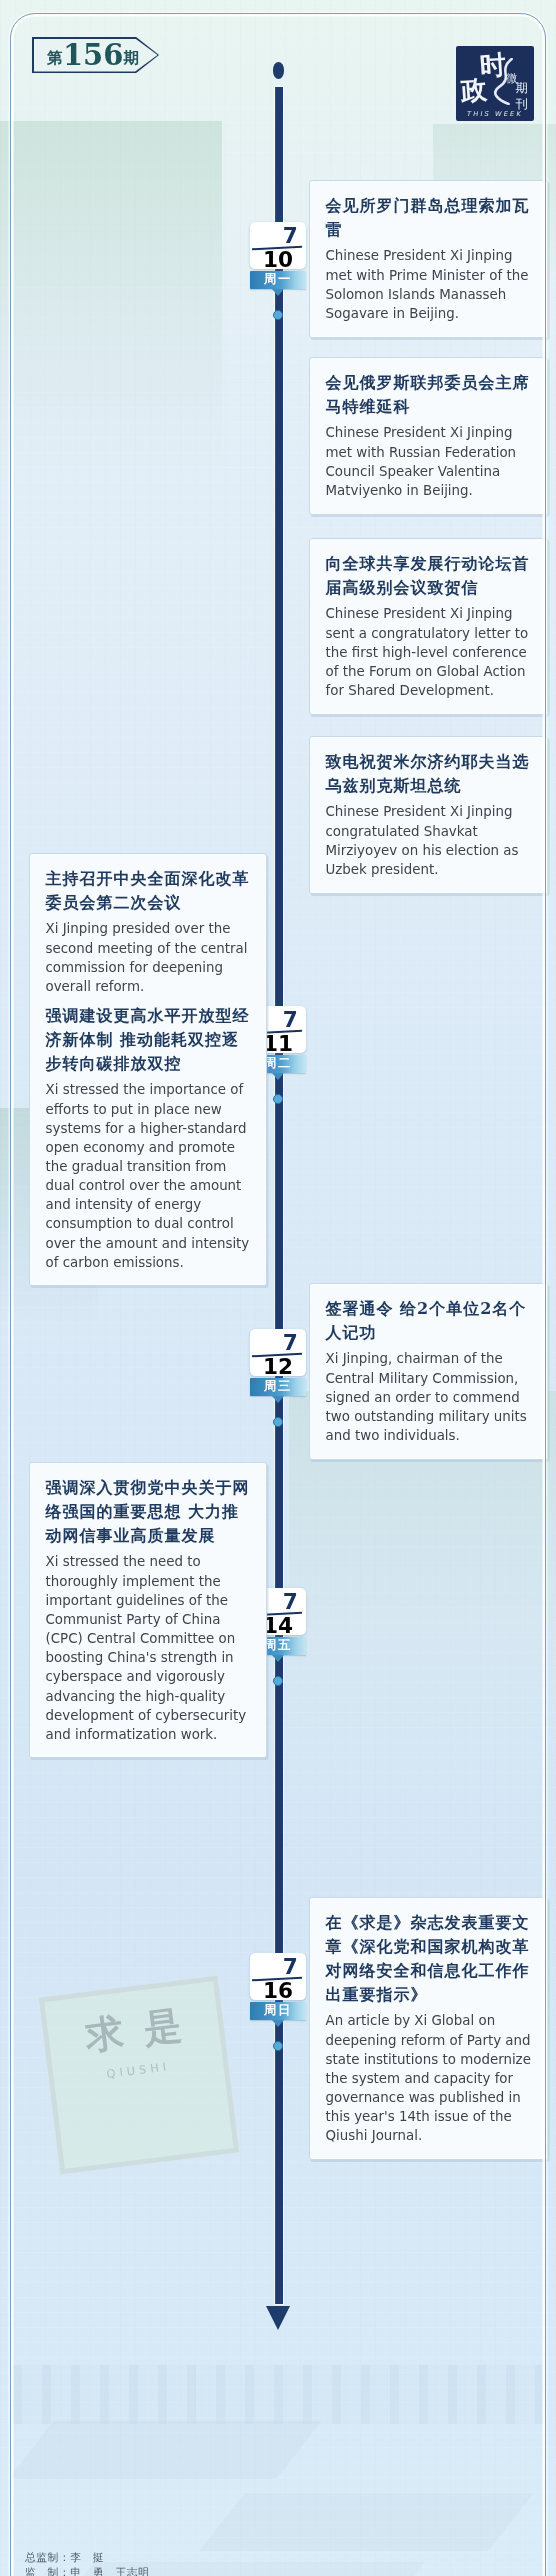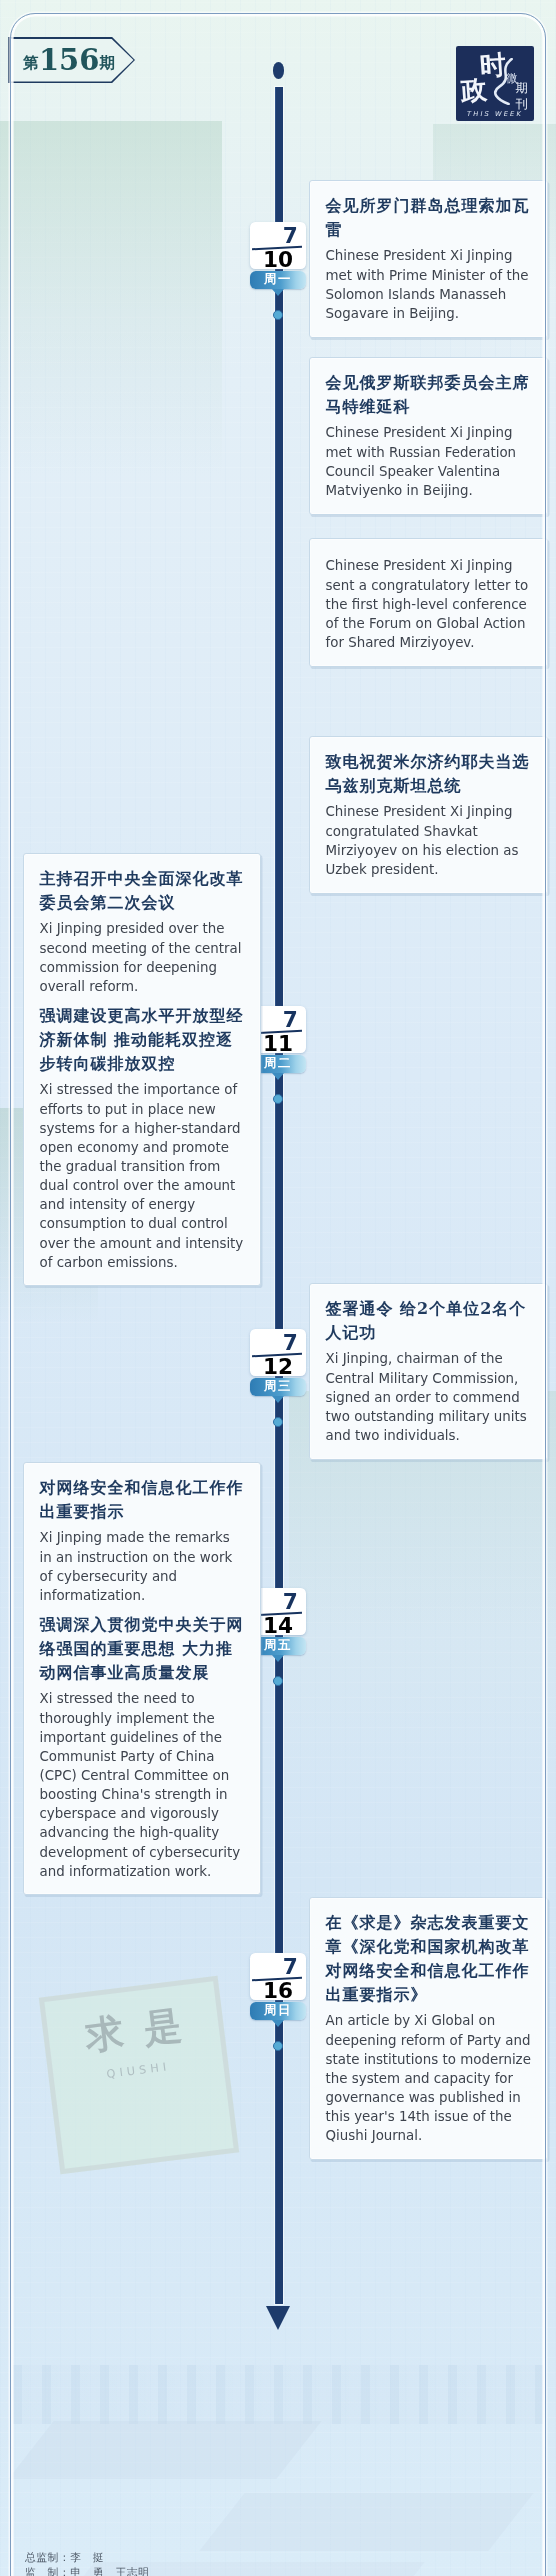--- a/index.html
+++ b/index.html
@@ -31,21 +31,21 @@
   .g-qiushi .gq-title{margin-top:14.4px;font-family:"DejaVu Serif",serif;font-weight:bold;
     font-size:38px;letter-spacing:20.6px;padding-left:20.6px;color:rgba(145,156,162,.65);}
   .g-qiushi .gq-sub{margin-top:7.2px;font-size:11.3px;letter-spacing:4.1px;color:rgba(150,162,168,.6);}
   .g-skyline{left:13px;top:2365px;width:531px;height:59px;opacity:.5;
     background:repeating-linear-gradient(90deg,rgba(173,199,224,.45) 0 9.3px,rgba(192,213,233,.22) 9.3px 16.5px,rgba(205,222,240,.35) 16.5px 29px);}
   .g-diag{height:58px;background:rgba(199,214,232,.55);transform:skewX(-38deg);}
   .g-d1{left:31px;top:2421px;width:268px;opacity:.55;}
   .g-d2{left:222px;top:2493px;width:289px;opacity:.45;}
   .g-d3{left:72px;top:2562px;width:330px;opacity:.4;}
   
-  .issue-badge{position:absolute;left:8px;top:37px;width:127px;height:46px;z-index:4;}
+  .issue-badge{position:absolute;left:32px;top:37px;width:127px;height:36px;z-index:4;}
   .issue-badge .shape{position:absolute;inset:0;background:#1e3a5f;
     clip-path:polygon(0 0,82% 0,100% 50%,82% 100%,0 100%);}
   .issue-badge .inner{position:absolute;inset:1.5px;background:#e9f4f2;
     clip-path:polygon(0 0,82% 0,100% 50%,82% 100%,0 100%);
     display:flex;align-items:center;justify-content:flex-start;padding-left:13.4px;box-sizing:border-box;}
   .issue-badge .txt{font-family:"DejaVu Serif",serif;font-weight:bold;color:#21555c;
     font-size:15.5px;letter-spacing:0.5px;white-space:nowrap;}
   .issue-badge .txt b{font-size:29px;letter-spacing:0;vertical-align:-2.1px;}
   .brand-logo{position:absolute;left:456px;top:46px;width:78px;height:75px;background:#1c2e5a;
     border-radius:2.1px;z-index:4;color:#f2f5fb;}
@@ -67,35 +67,35 @@
     box-shadow:0 0 0 1px rgba(255,255,255,.55);}
   .tl-arrow{position:absolute;left:266px;top:2306px;width:0;height:0;z-index:2;
     border-left:12px solid transparent;border-right:12px solid transparent;border-top:24px solid #1d3b6b;}
   .datemark{position:absolute;left:250px;width:56px;z-index:3;}
   .dm-box{background:#ffffff;border-radius:5.2px;height:47px;box-shadow:0 1px 2.6px rgba(110,145,180,.45);
     overflow:hidden;}
   .dm-month{font-weight:bold;font-size:21.6px;line-height:1;color:#17335f;text-align:right;
     padding:2.6px 8.2px 0 0;}
   .dm-div{height:2.1px;background:#17335f;margin:0.5px 4.1px 0.5px 2.1px;transform:rotate(-3deg);}
   .dm-day{font-weight:bold;font-size:21.6px;line-height:1;color:#000000;text-align:center;}
-  .dm-badge{position:relative;margin-top:2.1px;height:17.5px;border-radius:6px;
+  .dm-badge{position:relative;margin-top:2.1px;height:17.5px;border-radius:1px;
     background:linear-gradient(90deg,#2e7cb4 0%,#4d9dcd 55%,#9ed2ea 82%,#c3e5f3 100%);
     display:flex;align-items:center;justify-content:center;
     color:#fff;font-weight:bold;font-size:12.4px;letter-spacing:1.5px;
     box-shadow:0 1px 1.5px rgba(90,130,170,.4);}
   .dm-badge::after{content:"";position:absolute;left:50%;top:100%;transform:translateX(-50%);
     border:6.2px solid transparent;border-top:7.2px solid #3c8cc0;}
   .dm-dot{position:absolute;left:23px;top:88px;width:10.3px;height:10.3px;border-radius:50%;
     background:#55abd5;border:1px solid #2d6ea3;box-sizing:border-box;}
   
   .card{position:absolute;z-index:3;background:#f8fbfd;border:1px solid #c6d9e8;border-radius:3.1px;
     padding:13.4px 15.5px;box-sizing:border-box;
     box-shadow:0 0 0 0.5px #ffffff inset,1.5px 2.1px 0 rgba(140,168,196,.28);}
   .card.right{left:309px;width:239px;}
-  .card.left{left:23px;width:238px;}
+  .card.left{left:29px;width:238px;}
   .card-title{font-family:"DejaVu Serif",serif;font-weight:bold;font-size:16px;line-height:1.5;
     letter-spacing:1px;color:#1f3a5e;}
   .card-text{font-size:13.4px;line-height:1.43;color:#3d434d;margin-top:4.1px;}
   .sec + .sec{margin-top:8.2px;}
   
   .credits{position:absolute;left:25px;top:2550px;z-index:4;}
   .credits div{font-size:10.8px;line-height:15px;color:#4f5a68;letter-spacing:0.5px;}
 </style>
 </head>
 <body>
@@ -191,21 +191,22 @@
   </div>
 </div>
 <div class="card right" style="top:357px">
   <div class="sec">
     <div class="card-title">会见俄罗斯联邦委员会主席马特维延科</div>
     <div class="card-text">Chinese President Xi Jinping met with Russian Federation Council Speaker Valentina Matviyenko in Beijing.</div>
   </div>
 </div>
 <div class="card right" style="top:538px">
   <div class="sec">
-    <div class="card-text">Chinese President Xi Jinping sent a congratulatory letter to the first high-level conference of the Forum on Global Action for Shared Mirziyoyev.</div>
+    <div class="card-title">向全球共享发展行动论坛首届高级别会议致贺信</div>
+    <div class="card-text">Chinese President Xi Jinping sent a congratulatory letter to the first high-level conference of the Forum on Global Action for Shared Development.</div>
   </div>
 </div>
 <div class="card right" style="top:736px">
   <div class="sec">
     <div class="card-title">致电祝贺米尔济约耶夫当选乌兹别克斯坦总统</div>
     <div class="card-text">Chinese President Xi Jinping congratulated Shavkat Mirziyoyev on his election as Uzbek president.</div>
   </div>
 </div>
 <div class="card left" style="top:853px">
   <div class="sec">
@@ -217,24 +218,20 @@
     <div class="card-text">Xi stressed the importance of efforts to put in place new systems for a higher-standard open economy and promote the gradual transition from dual control over the amount and intensity of energy consumption to dual control over the amount and intensity of carbon emissions.</div>
   </div>
 </div>
 <div class="card right" style="top:1283px">
   <div class="sec">
     <div class="card-title">签署通令 给2个单位2名个人记功</div>
     <div class="card-text">Xi Jinping, chairman of the Central Military Commission, signed an order to commend two outstanding military units and two individuals.</div>
   </div>
 </div>
 <div class="card left" style="top:1462px">
-  <div class="sec">
-    <div class="card-title">对网络安全和信息化工作作出重要指示</div>
-    <div class="card-text">Xi Jinping made the remarks in an instruction on the work of cybersecurity and informatization.</div>
-  </div>
   <div class="sec">
     <div class="card-title">强调深入贯彻党中央关于网络强国的重要思想 大力推动网信事业高质量发展</div>
     <div class="card-text">Xi stressed the need to thoroughly implement the important guidelines of the Communist Party of China (CPC) Central Committee on boosting China's strength in cyberspace and vigorously advancing the high-quality development of cybersecurity and informatization work.</div>
   </div>
 </div>
 <div class="card right" style="top:1897px">
   <div class="sec">
     <div class="card-title">在《求是》杂志发表重要文章《深化党和国家机构改革 对网络安全和信息化工作作出重要指示》</div>
     <div class="card-text">An article by Xi Global on deepening reform of Party and state institutions to modernize the system and capacity for governance was published in this year's 14th issue of the Qiushi Journal.</div>
   </div>

